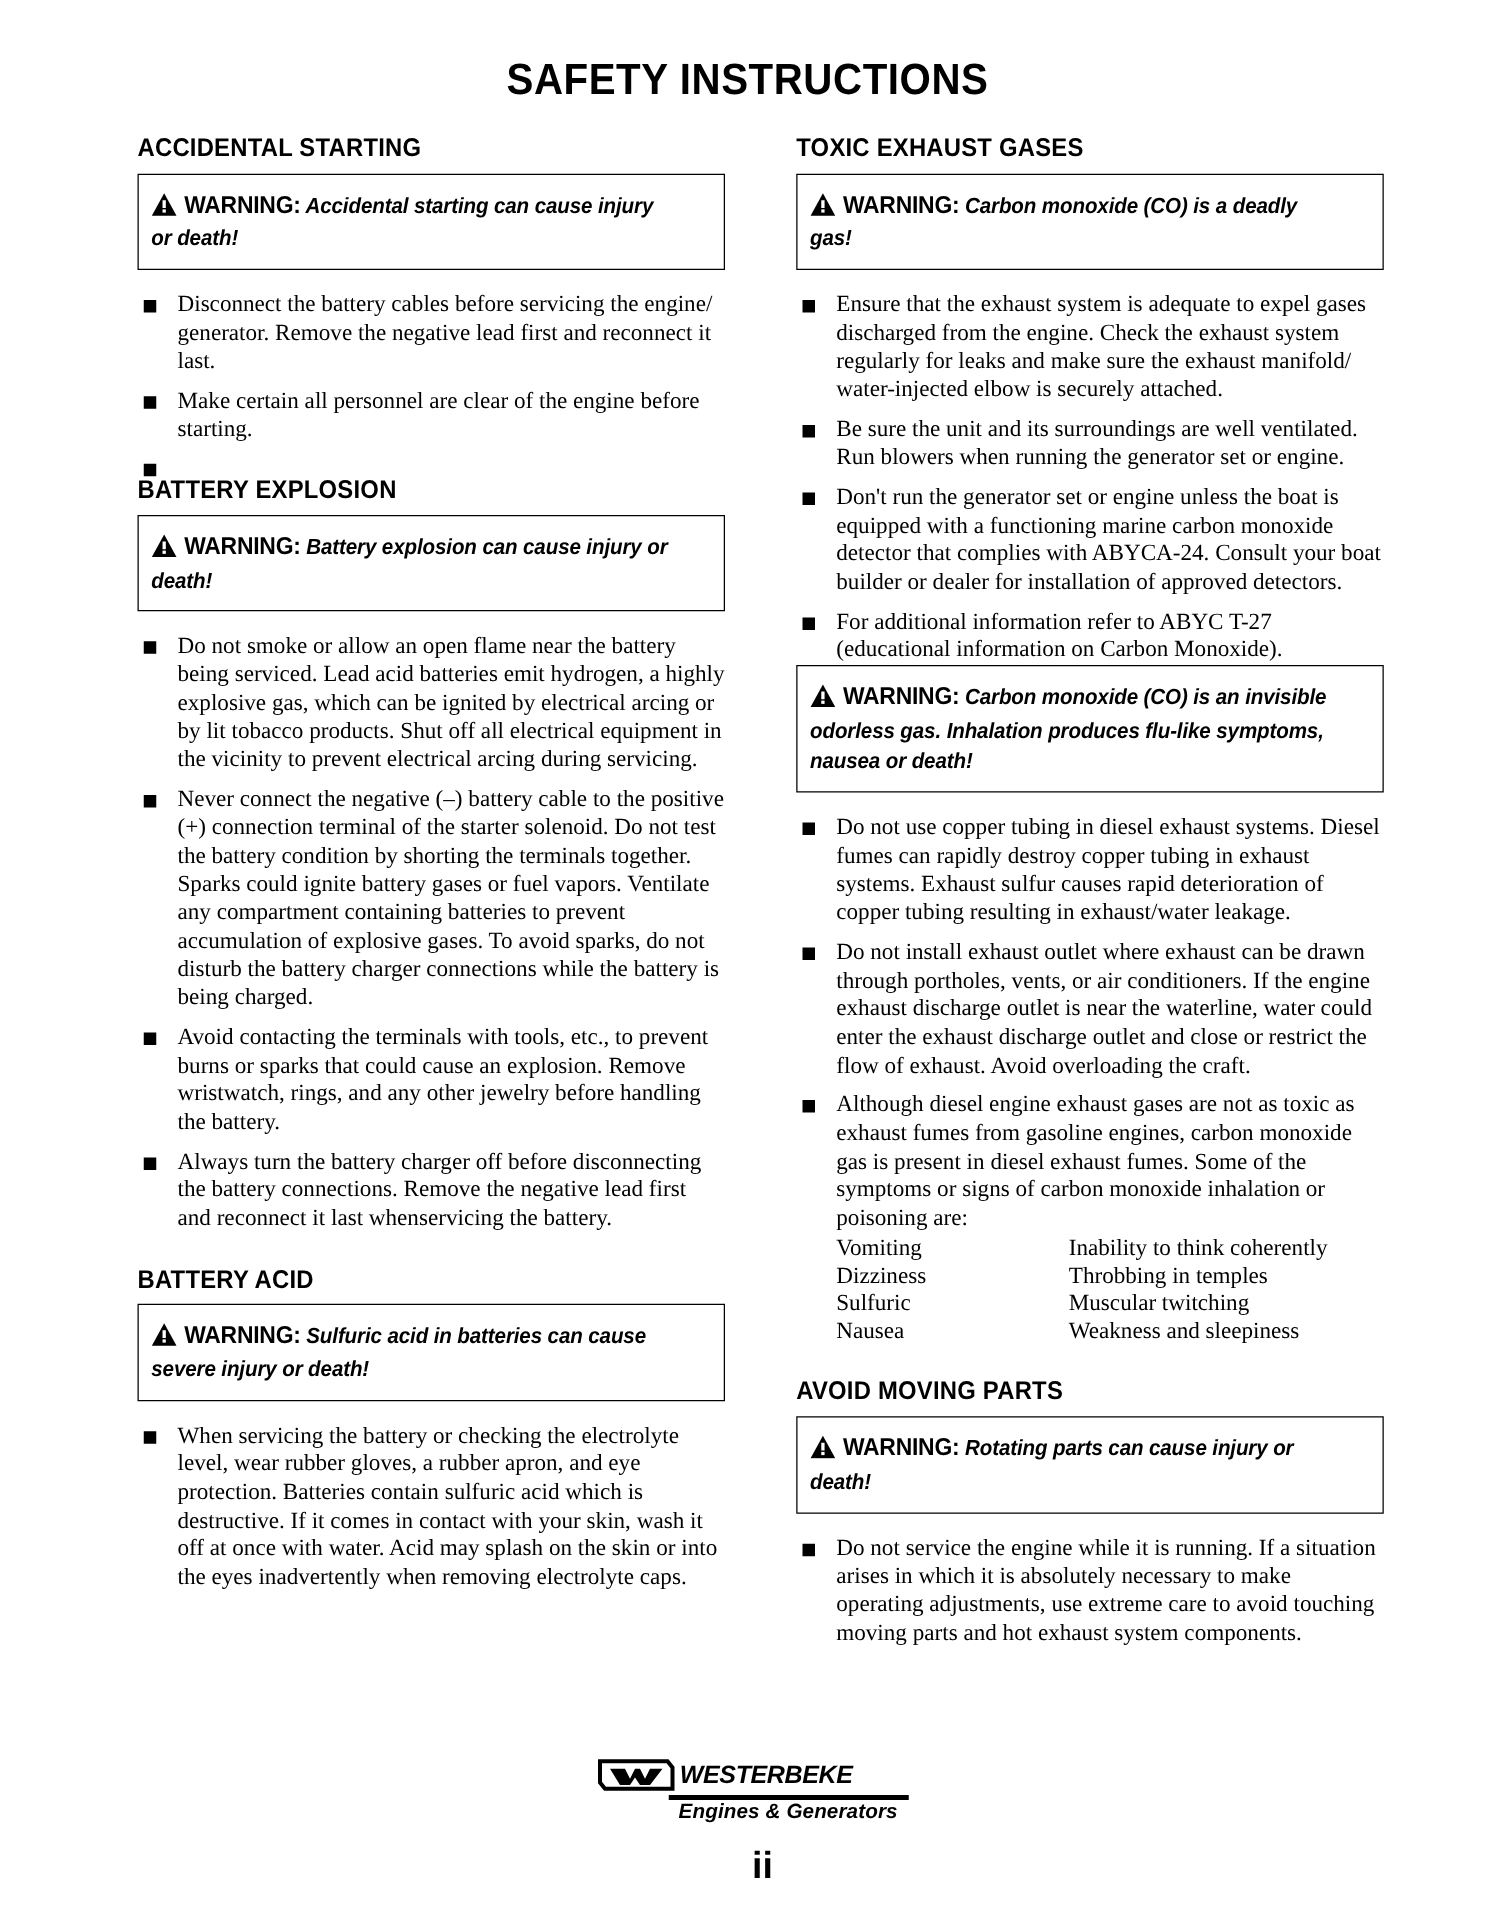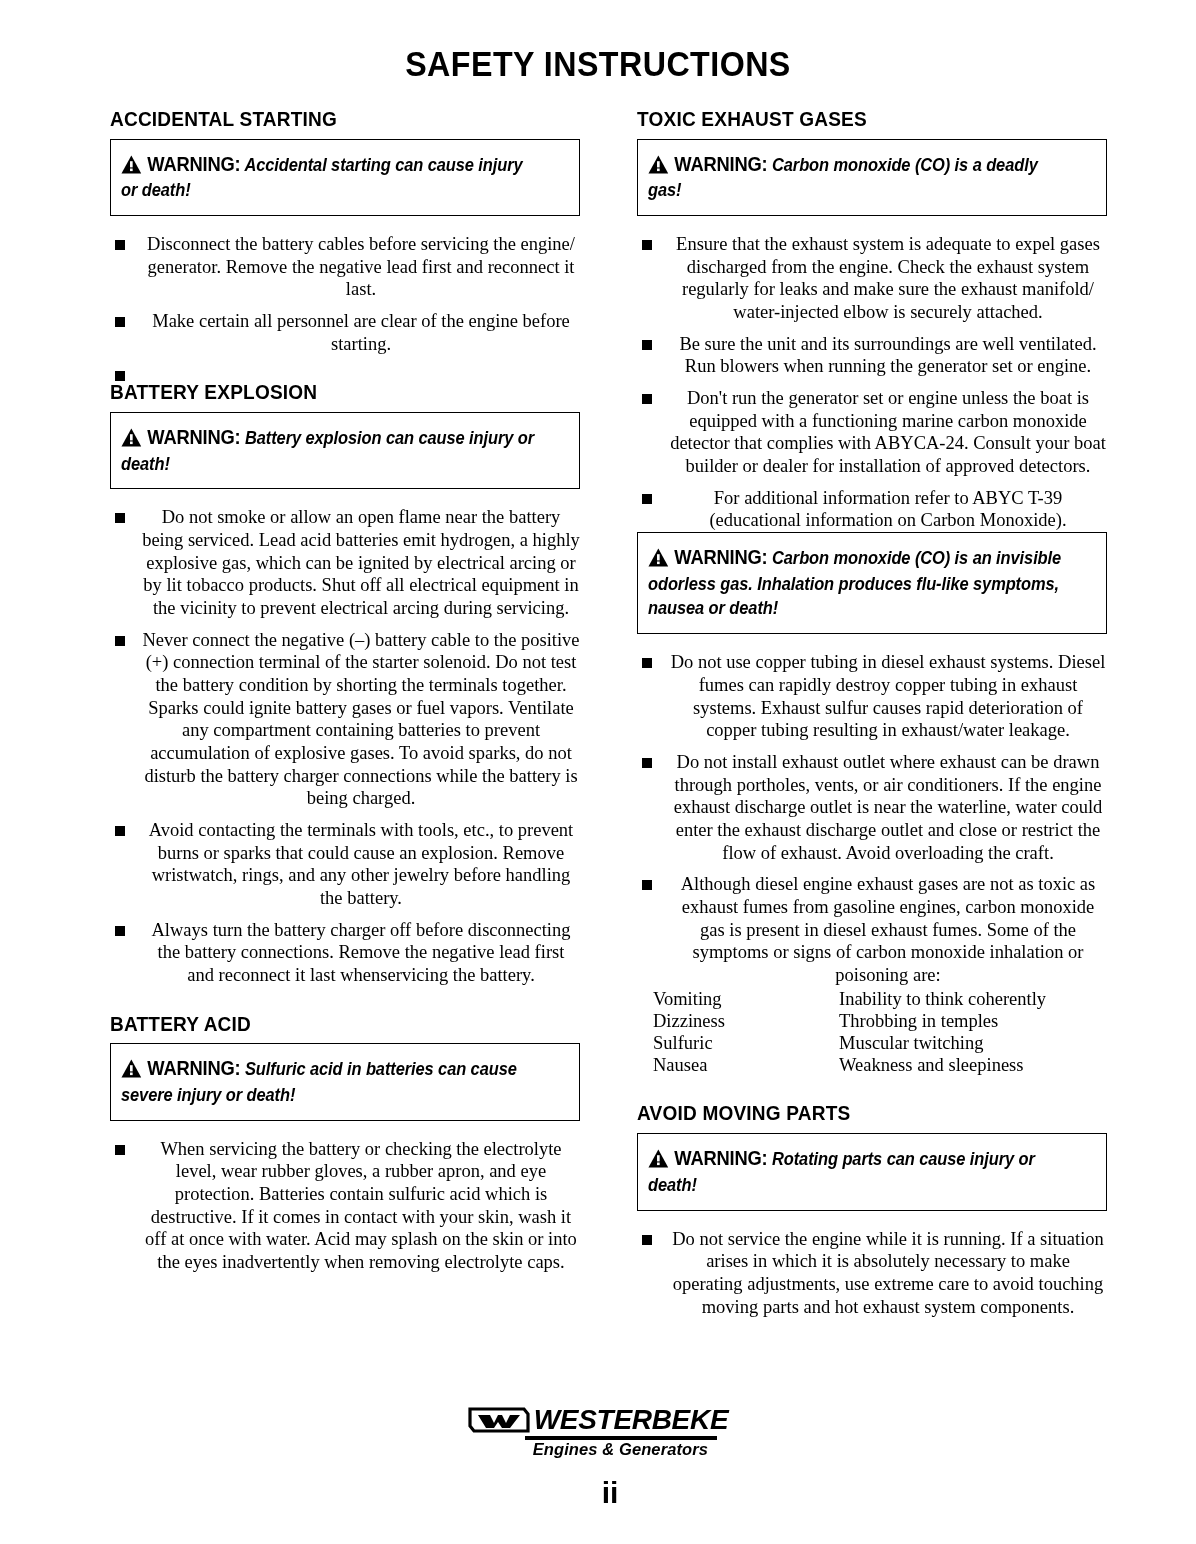--- a/index.html
+++ b/index.html
@@ -98,21 +98,21 @@
     list-style: none;
     margin: 0;
     padding: 0;
   }
   ul.bullets > li {
     position: relative;
     padding-left: 32px;
     margin-bottom: 9px;
     font-size: 18.5px;
     line-height: 1.225;
-    text-align: center;
+    text-align: left;
   }
   ul.bullets > li:last-child { margin-bottom: 0; }
   .sq-bullet {
     position: absolute;
     left: 5px;
     top: 7px;
     width: 10px;
     height: 10px;
     background: #000;
   }
@@ -150,21 +150,21 @@
     width: 62px;
     height: 30px;
     flex: none;
     margin-right: 4px;
   }
   .logo-mark svg { display: block; }
   .logo-word {
     font-family: "Liberation Sans Narrow", "Liberation Sans", sans-serif;
     font-weight: bold;
     font-style: italic;
-    font-size: 28px;
+    font-size: 20px;
     letter-spacing: -0.3px;
     line-height: 1;
   }
   .logo-rule {
     position: absolute;
     left: 57px;
     top: 31px;
     width: 192px;
     height: 4px;
     background: #000;
@@ -244,35 +244,35 @@
         <div class="warning-line"><span class="warn-icon"><svg viewBox="0 0 22 19" width="22" height="19">
               <path d="M11,0.5 L21.5,18.5 L0.5,18.5 Z" fill="#000"></path>
               <rect x="9.6" y="6.2" width="2.8" height="6.2" fill="#fff"></rect>
               <rect x="9.6" y="13.5" width="2.8" height="2.6" fill="#fff"></rect>
             </svg></span><span class="warn-label">WARNING:</span> <span>Carbon monoxide (CO) is a deadly gas!</span></div>
       </div>
       <ul class="bullets">
         <li><span class="sq-bullet"></span><span>Ensure that the exhaust system is adequate to expel gases discharged from the engine. Check the exhaust system regularly for leaks and make sure the exhaust manifold/ water-injected elbow is securely attached.</span></li>
         <li><span class="sq-bullet"></span><span>Be sure the unit and its surroundings are well ventilated. Run blowers when running the generator set or engine.</span></li>
         <li><span class="sq-bullet"></span><span>Don't run the generator set or engine unless the boat is equipped with a functioning marine carbon monoxide detector that complies with ABYCA-24. Consult your boat builder or dealer for installation of approved detectors.</span></li>
-        <li><span class="sq-bullet"></span><span>For additional information refer to ABYC T-39 (educational information on Carbon Monoxide).</span></li>
+        <li><span class="sq-bullet"></span><span>For additional information refer to ABYC T-27 (educational information on Carbon Monoxide).</span></li>
       </ul>
       <div class="warning-box">
         <div class="warning-line"><span class="warn-icon"><svg viewBox="0 0 22 19" width="22" height="19">
               <path d="M11,0.5 L21.5,18.5 L0.5,18.5 Z" fill="#000"></path>
               <rect x="9.6" y="6.2" width="2.8" height="6.2" fill="#fff"></rect>
               <rect x="9.6" y="13.5" width="2.8" height="2.6" fill="#fff"></rect>
             </svg></span><span class="warn-label">WARNING:</span> <span>Carbon monoxide (CO) is an invisible odorless gas. Inhalation produces flu-like symptoms, nausea or death!</span></div>
       </div>
       <ul class="bullets">
         <li><span class="sq-bullet"></span><span>Do not use copper tubing in diesel exhaust systems. Diesel fumes can rapidly destroy copper tubing in exhaust systems. Exhaust sulfur causes rapid deterioration of copper tubing resulting in exhaust/water leakage.</span></li>
         <li><span class="sq-bullet"></span><span>Do not install exhaust outlet where exhaust can be drawn through portholes, vents, or air conditioners. If the engine exhaust discharge outlet is near the waterline, water could enter the exhaust discharge outlet and close or restrict the flow of exhaust. Avoid overloading the craft.</span></li>
         <li><span class="sq-bullet"></span><span>Although diesel engine exhaust gases are not as toxic as exhaust fumes from gasoline engines, carbon monoxide gas is present in diesel exhaust fumes. Some of the symptoms or signs of carbon monoxide inhalation or poisoning are:</span></li>
       </ul>
-      <div class="symptoms" style="margin-left: 16px;">
+      <div class="symptoms" style="margin-left: 32px;">
         <div class="symptom-row">
           <span class="symptom-a">Vomiting</span>
           <span class="symptom-b">Inability to think coherently</span>
         </div>
         <div class="symptom-row">
           <span class="symptom-a">Dizziness</span>
           <span class="symptom-b">Throbbing in temples</span>
         </div>
         <div class="symptom-row">
           <span class="symptom-a">Sulfuric</span>

